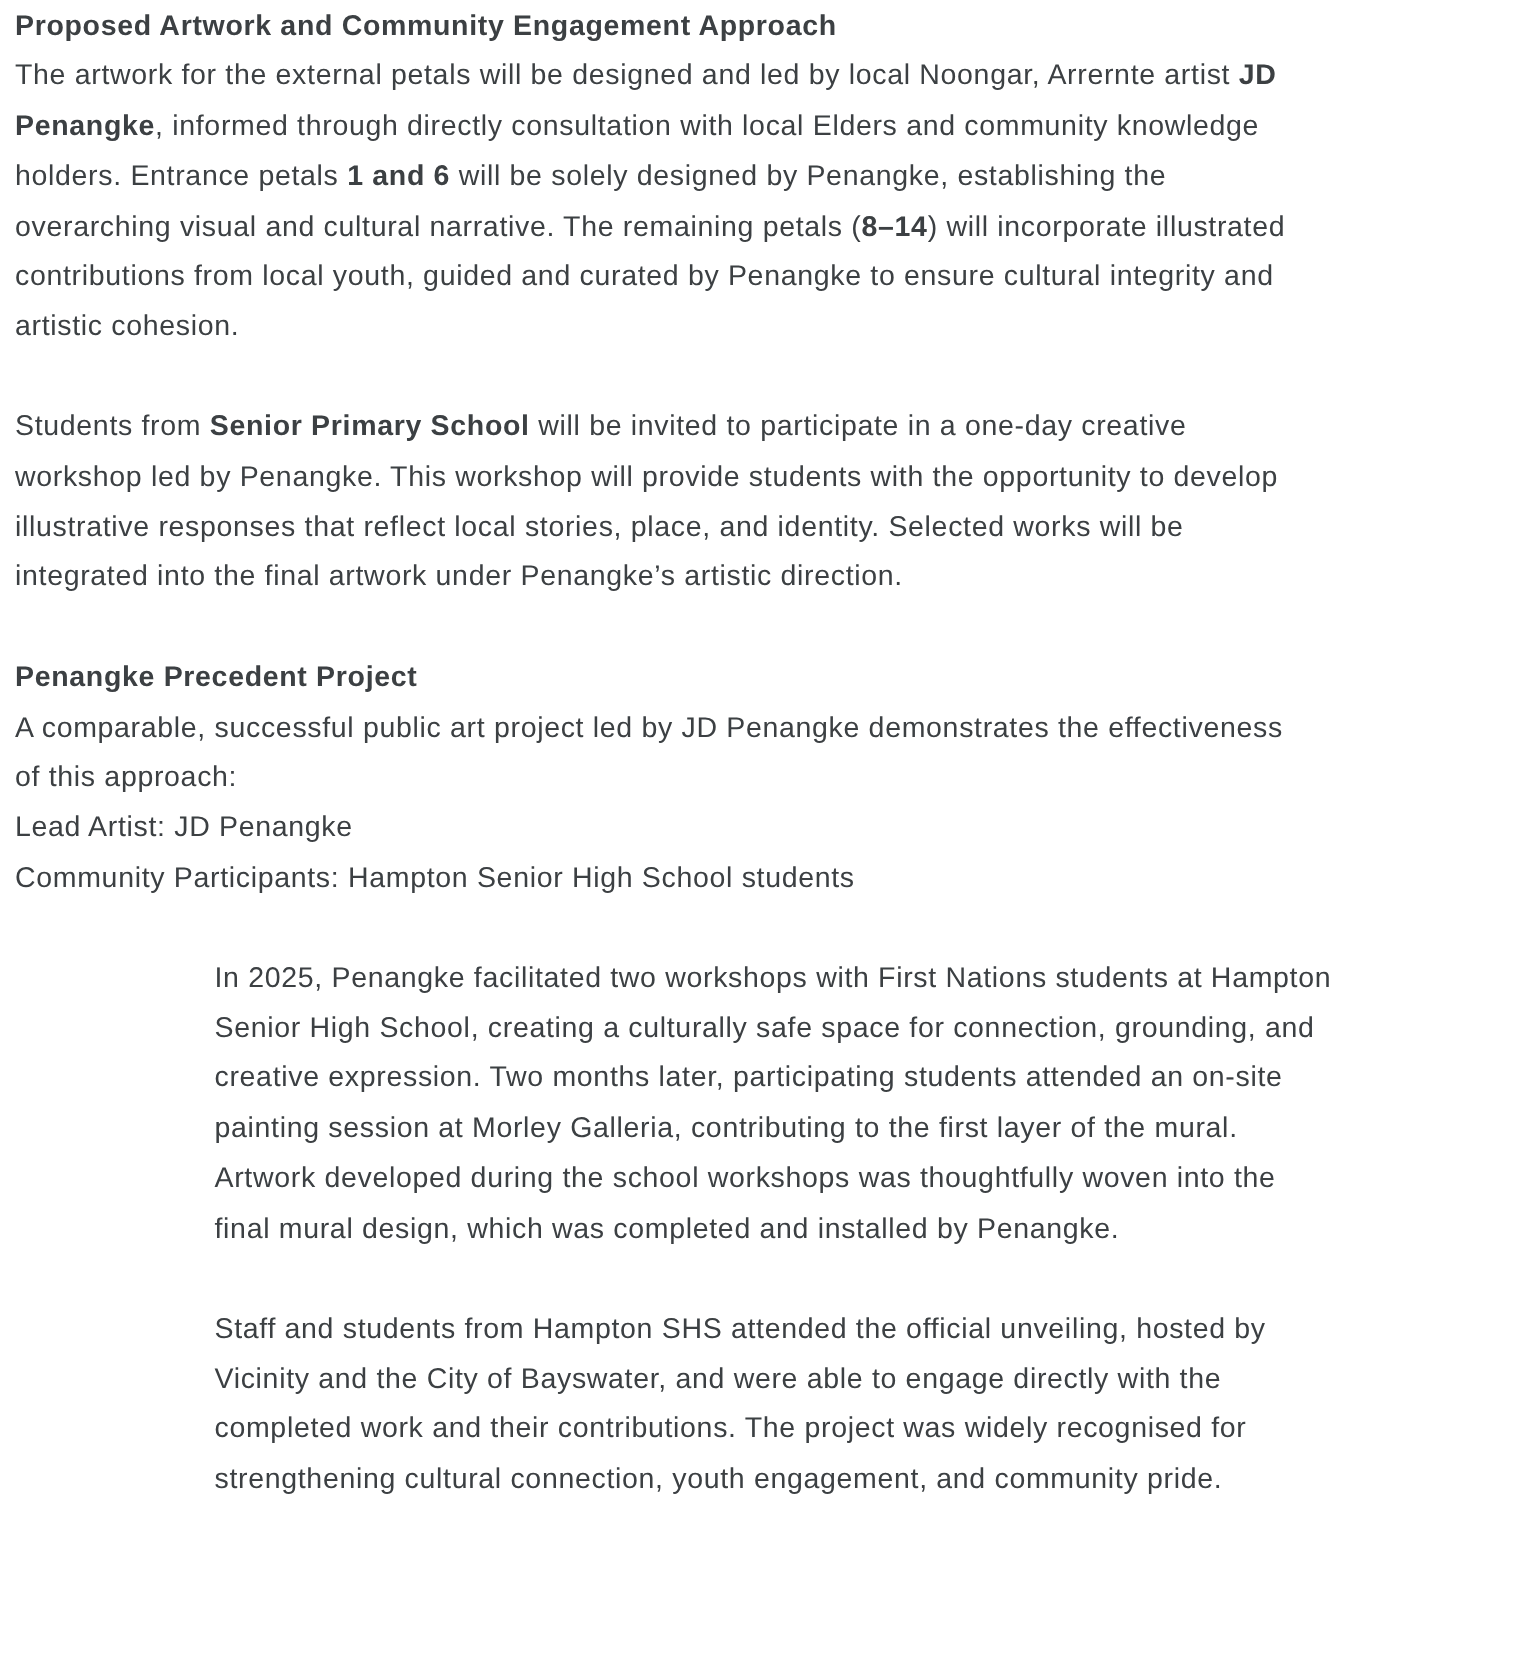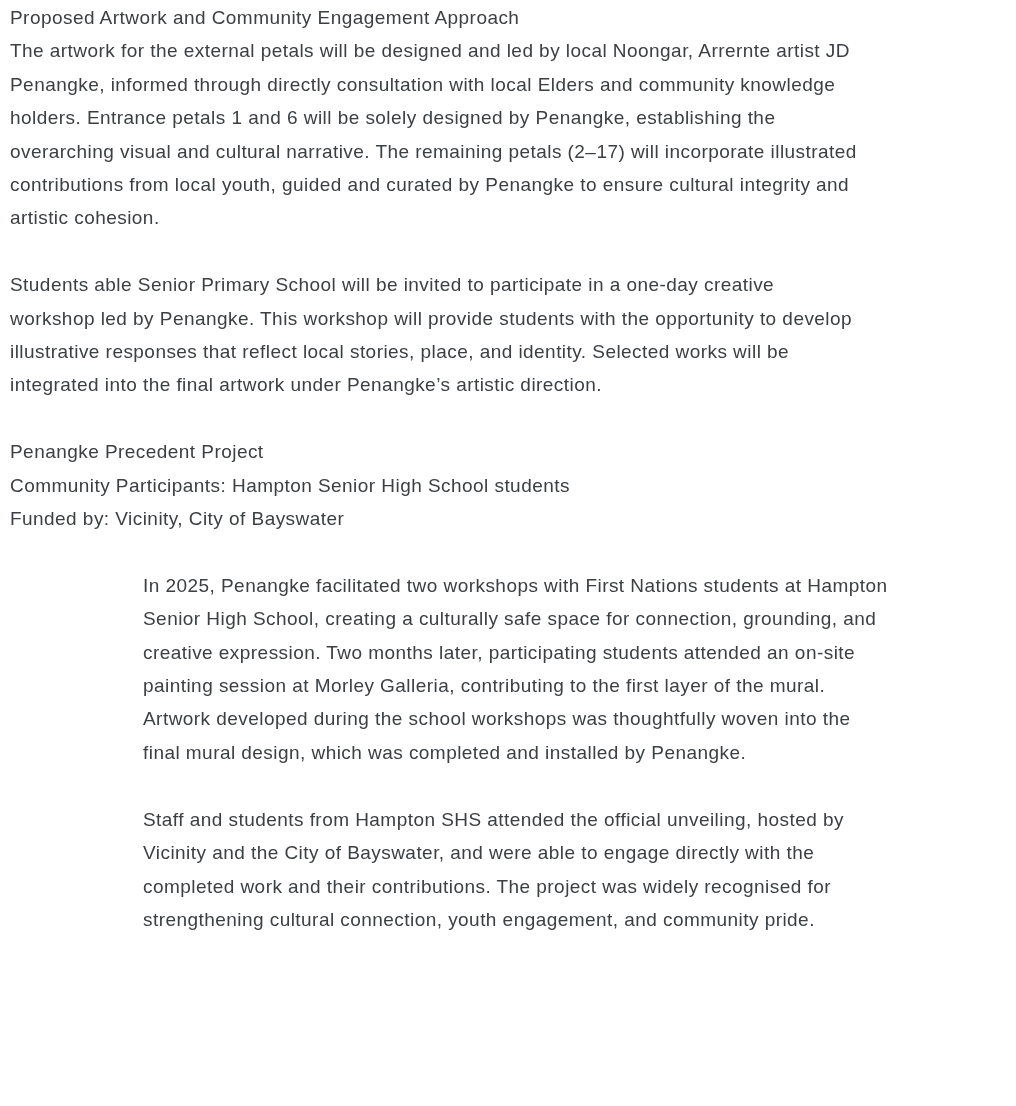--- a/index.html
+++ b/index.html
@@ -19,40 +19,42 @@
     line-height: 33.4px;
     letter-spacing: 0.45px;
     color: #3c4043;
   }
   p.block {
     margin: 0;
     white-space: pre;
   }
   p.gap { margin-top: 33.4px; }
   p.indent { padding-left: 133px; }
-  p.heading .seg, .seg.bold { font-weight: 400; }
+  p.heading .seg, .seg.bold { font-weight: 700; }
 </style>
 </head>
 <body>
 
 <div class="doc" style="color: rgb(60, 64, 67);">
     <p class="block heading"><span class="seg bold">Proposed Artwork and Community Engagement Approach</span></p>
     <p class="block"><span class="seg">The artwork for the external petals will be designed and led by local Noongar, Arrernte artist </span><span class="seg bold">JD
 Penangke</span><span class="seg">, informed through directly consultation with local Elders and community knowledge
 holders. Entrance petals </span><span class="seg bold">1 and 6</span><span class="seg"> will be solely designed by Penangke, establishing the
-overarching visual and cultural narrative. The remaining petals (</span><span class="seg bold">2–17</span><span class="seg">) will incorporate illustrated
+overarching visual and cultural narrative. The remaining petals (</span><span class="seg bold">8–14</span><span class="seg">) will incorporate illustrated
 contributions from local youth, guided and curated by Penangke to ensure cultural integrity and
 artistic cohesion.</span></p>
-    <p class="block gap"><span class="seg">Students able </span><span class="seg bold">Senior Primary School</span><span class="seg"> will be invited to participate in a one-day creative
+    <p class="block gap"><span class="seg">Students from </span><span class="seg bold">Senior Primary School</span><span class="seg"> will be invited to participate in a one-day creative
 workshop led by Penangke. This workshop will provide students with the opportunity to develop
 illustrative responses that reflect local stories, place, and identity. Selected works will be
 integrated into the final artwork under Penangke’s artistic direction.</span></p>
     <p class="block gap heading"><span class="seg bold">Penangke Precedent Project</span></p>
+    <p class="block"><span class="seg">A comparable, successful public art project led by JD Penangke demonstrates the effectiveness
+of this approach:</span></p>
+    <p class="block"><span class="seg">Lead Artist: JD Penangke</span></p>
     <p class="block"><span class="seg">Community Participants: Hampton Senior High School students</span></p>
-    <p class="block"><span class="seg">Funded by: Vicinity, City of Bayswater</span></p>
     <p class="block gap indent"><span class="seg">In 2025, Penangke facilitated two workshops with First Nations students at Hampton
 Senior High School, creating a culturally safe space for connection, grounding, and
 creative expression. Two months later, participating students attended an on-site
 painting session at Morley Galleria, contributing to the first layer of the mural.
 Artwork developed during the school workshops was thoughtfully woven into the
 final mural design, which was completed and installed by Penangke.</span></p>
     <p class="block gap indent"><span class="seg">Staff and students from Hampton SHS attended the official unveiling, hosted by
 Vicinity and the City of Bayswater, and were able to engage directly with the
 completed work and their contributions. The project was widely recognised for
 strengthening cultural connection, youth engagement, and community pride.</span></p>

